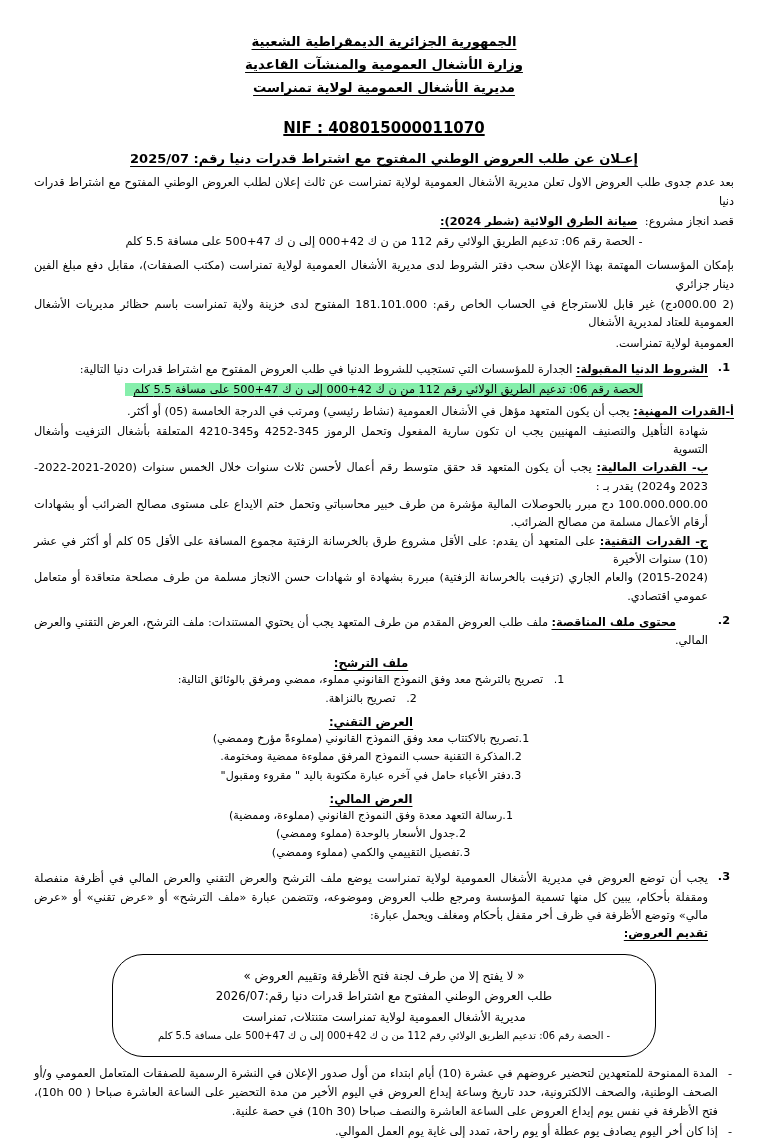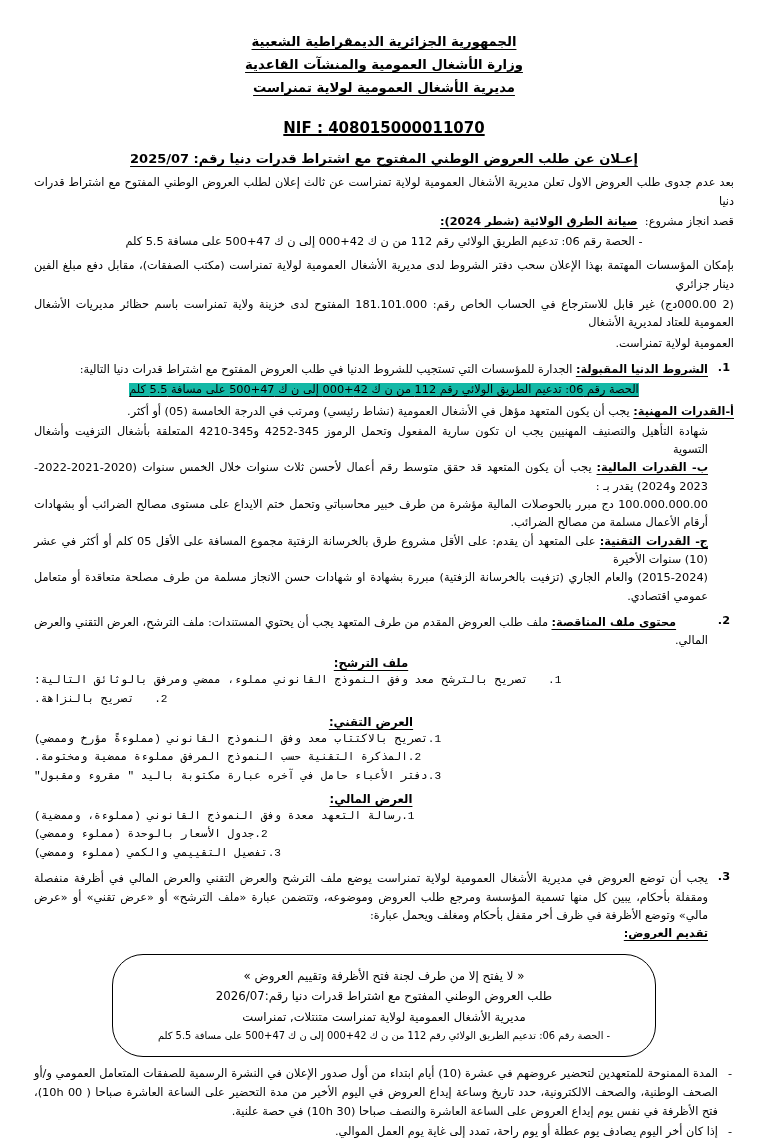--- a/index.html
+++ b/index.html
@@ -72,23 +72,24 @@
     line-height: 1.62;
     text-align: justify;
     text-align-last: right;
     margin: 0 0 2px 0;
   }
   .para.rightonly { text-align: left; text-align-last: right; }
 
   .u { text-decoration: underline; text-underline-offset: 2.5px; }
   .b { font-weight: bold; }
   .hl {
-    background: #14b8a6;
+    background: #86efac;
     text-decoration: underline;
     text-underline-offset: 2.5px;
+    padding-left: 8px;
   }
 
   
   ol.sections {
     list-style: none;
     counter-reset: sec;
     margin: 0;
     padding: 0;
   }
   ol.sections > li {
@@ -126,24 +127,23 @@
   .sec-head span { text-decoration: underline; text-underline-offset: 2.5px; }
 
   ol.docs {
     list-style: none;
     margin: 0 0 0 0;
     padding: 0;
     counter-reset: dn;
   }
   ol.docs li {
     counter-increment: dn;
-    text-align: left;
+    text-align: center;
     font-size: 11.1px;
     line-height: 1.68;
-    font-family: Liberation Mono, monospace;
   }
   ol.docs.dotted li::before {
     content: counter(dn) ".\00a0\00a0\00a0";
   }
   ol.docs.tight li::before {
     content: counter(dn) ".";
   }
 
   
   .quote-box {

